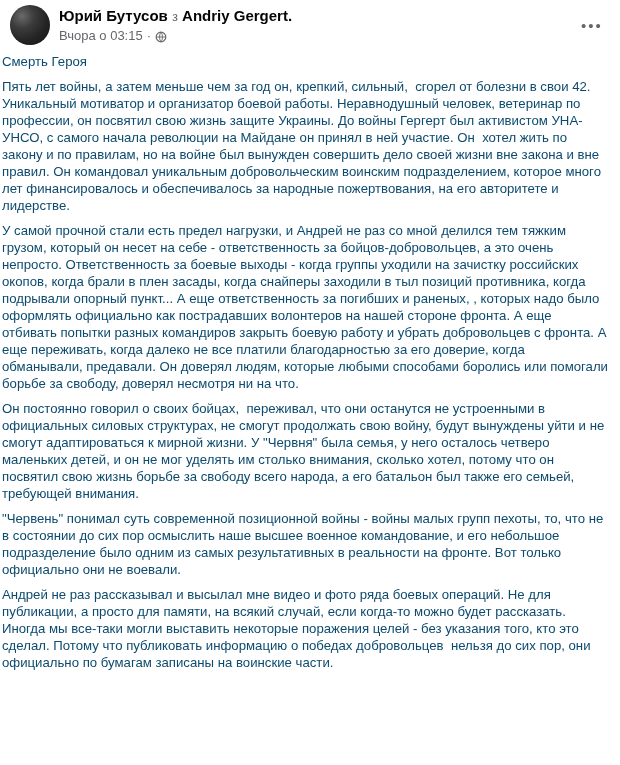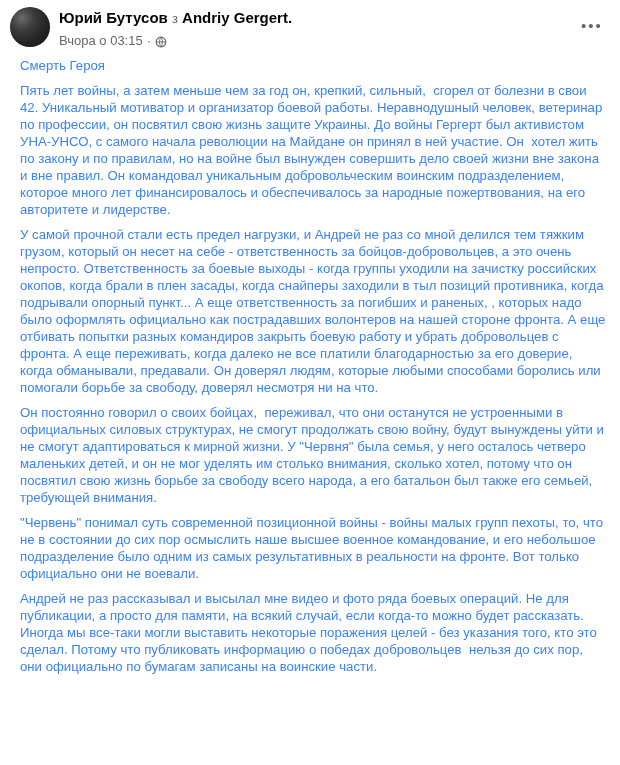--- a/index.html
+++ b/index.html
@@ -30,21 +30,21 @@
     box-shadow: inset 0 0 0 1px rgba(0,0,0,0.1);
     cursor: pointer;
   }
   .header-text {
     margin-left: 9px;
     flex: 1 1 auto;
     min-width: 0;
   }
   .name-row {
     font-size: 15px;
-    line-height: 25px;
+    line-height: 19px;
     color: #050505;
   }
   .name {
     font-weight: 700;
     cursor: pointer;
   }
   .connector {
     font-weight: 400;
     font-size: 13px;
     color: #65676b;
@@ -74,22 +74,22 @@
     align-items: center;
     justify-content: center;
     color: #65676b;
     font-size: 15px;
     letter-spacing: 2px;
     border-radius: 6px;
     cursor: pointer;
     user-select: none;
   }
   .post-body {
-    padding: 6px 12px 0 20px;
-    color: #3b82f6;
+    padding: 6px 12px 0 2px;
+    color: #0c4a6e;
   }
   .post-body p.para {
     margin: 0 0 8px 0;
     font-size: 13.2px;
     line-height: 17px;
     white-space: pre-wrap;
   }
 </style>
 </head>
 <body>

